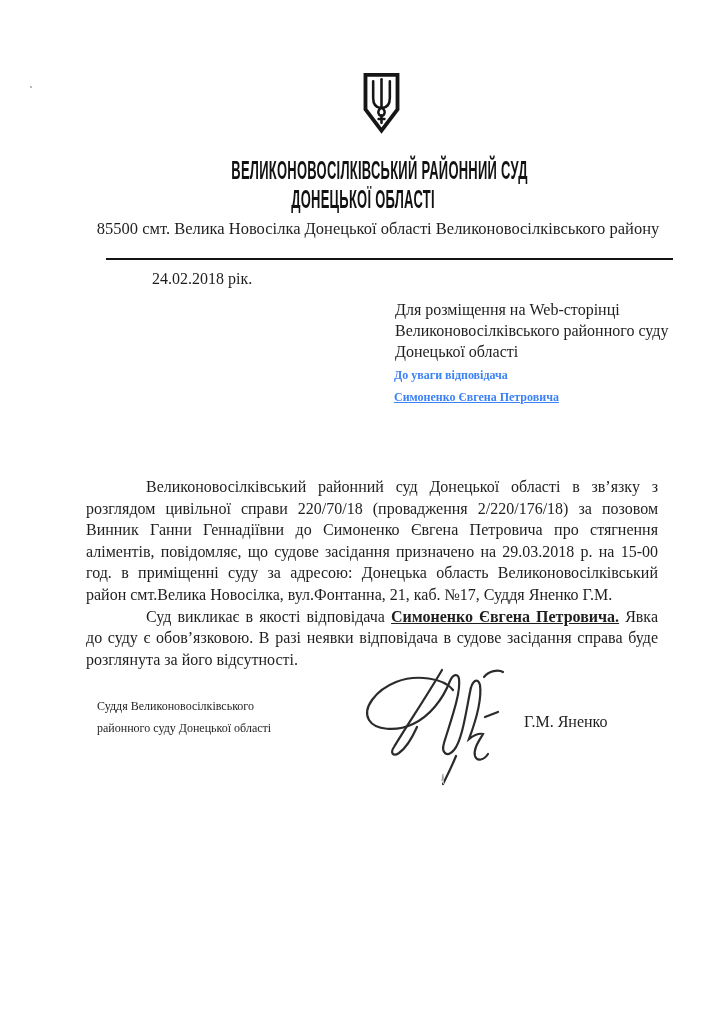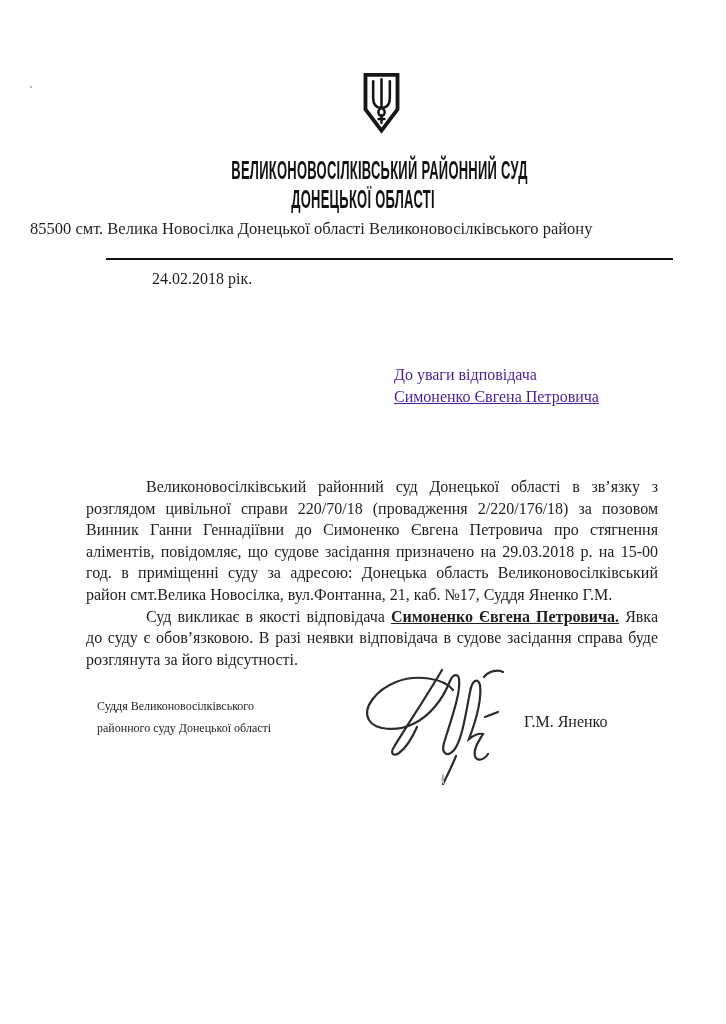--- a/index.html
+++ b/index.html
@@ -29,34 +29,34 @@
     font-size:24px;
     line-height:26px;
     white-space:nowrap;
     letter-spacing:0.5px;
     transform:scale(0.54, 1.06);
     transform-origin:center top;
     color:#121212;
   }
 
   .address-line {
-    left:0; top:219px; width:586px; text-align:center;
+    left:0; top:219px; width:726px; text-align:center;
     font-size:16.5px; white-space:nowrap; padding-left:30px; box-sizing:border-box;
   }
   .contact-line {
     left:149px; top:242px;
     font-size:14.5px; white-space:pre; color:#1a1a1a;
   }
   .email { text-decoration:underline; }
   .header-rule { left:106px; top:258px; width:567px; height:2px; background:#141414; }
 
   .date-line { left:152px; top:270px; font-size:16px; }
 
   .recipient-block { left:395px; top:299px; font-size:16px; line-height:21px; }
-  .attention-block { left:394px; top:364px; font-size:16px; font-weight:400; line-height:22px; color:#4c1d95; }
+  .attention-block { left:394px; top:364px; font-size:12px; font-weight:700; line-height:22px; color:#3b82f6; }
   .u { text-decoration:underline; }
 
   .body-block {
     left:86px; top:476px; width:572px;
     font-size:16px; line-height:21.6px; text-align:justify;
   }
   .body-block p { margin:0; text-indent:60px; }
   .emph { font-weight:700; text-decoration:underline; }
 
   .sig-left  { left:97px;  top:696px; font-size:12px; line-height:21.5px; }
@@ -90,20 +90,25 @@
   </div>
   <div class="abs title-row t2">
     <span class="title-text">ДОНЕЦЬКОЇ ОБЛАСТІ</span>
   </div>
 
   <div class="abs address-line">85500 смт. Велика Новосілка Донецької області Великоновосілківського району</div>
   <div class="abs header-rule"></div>
 
   <div class="abs date-line">24.02.2018 рік.</div>
 
+  <div class="abs recipient-block">
+    <div>Для розміщення на Web-сторінці</div>
+    <div>Великоновосілківського районного суду</div>
+    <div>Донецької області</div>
+  </div>
 
   <div class="abs attention-block">
     <div>До уваги відповідача</div>
     <div class="u">Симоненко Євгена Петровича</div>
   </div>
 
   <div class="abs body-block">
     <p>Великоновосілківський районний суд Донецької області в зв’язку з розглядом цивільної справи 220/70/18 (провадження 2/220/176/18) за позовом Винник Ганни Геннадіївни до Симоненко Євгена Петровича про стягнення аліментів, повідомляє, що судове засідання призначено на 29.03.2018 р. на 15-00 год. в приміщенні суду за адресою: Донецька область Великоновосілківський район смт.Велика Новосілка, вул.Фонтанна, 21, каб. №17, Суддя Яненко Г.М.</p>
     <p><span>Суд викликає в якості відповідача </span><span class="emph">Симоненко Євгена Петровича.</span><span> Явка до суду є обов’язковою. В разі неявки відповідача в судове засідання справа буде розглянута за його відсутності.</span></p>
   </div>

